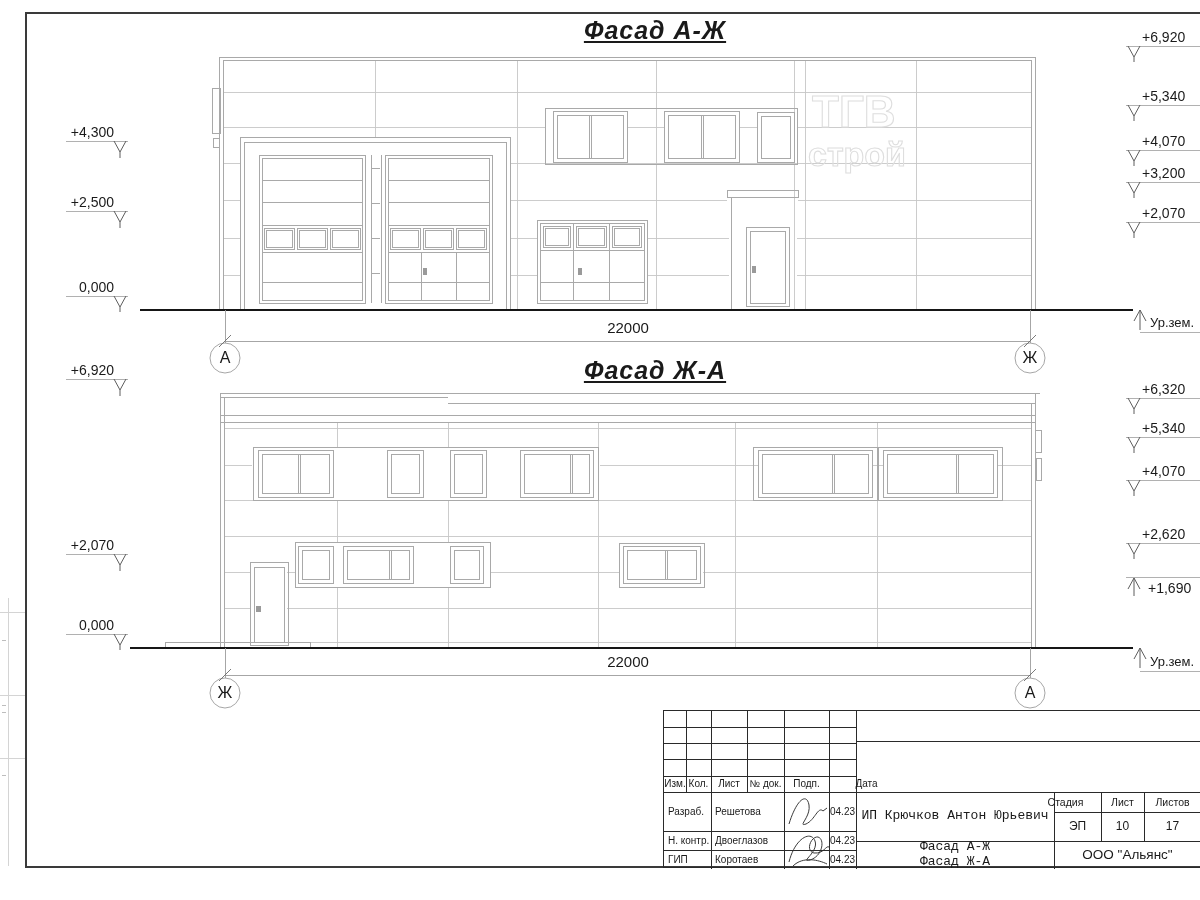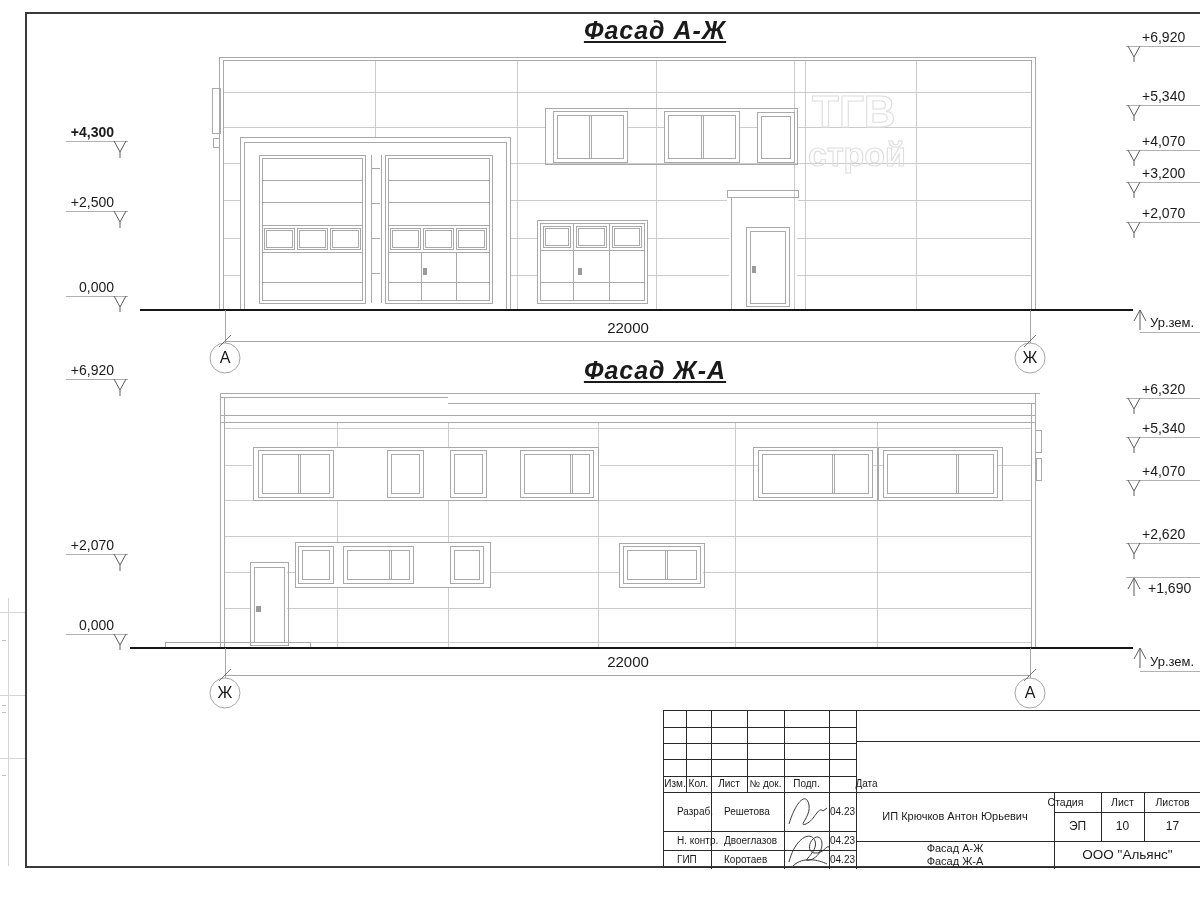--- a/index.html
+++ b/index.html
@@ -19,21 +19,21 @@
   .axis{font-size:16px;width:26px;height:18px;line-height:18px;text-align:center;}
   .gl{font-size:13px;}
   
   .tb{position:absolute;left:663px;top:710px;width:537px;height:158px;z-index:2;
       border:1.5px solid #2a2a2a;border-right:none;box-sizing:border-box;}
   .tb .vl{position:absolute;width:1px;background:#2a2a2a;}
   .tb .hl{position:absolute;height:1px;background:#2a2a2a;}
   .tb .c{position:absolute;display:flex;align-items:center;justify-content:center;
          text-align:center;line-height:1.15;}
   .tb .cl{justify-content:flex-start;text-align:left;}
-  .f9{font-size:10px;} .f10{font-size:10px;margin-left:9px;} .f105{font-size:10.5px;} .f11{font-size:11px;}
+  .f9{font-size:10px;} .f10{font-size:10px;} .f105{font-size:10.5px;} .f11{font-size:13px;font-family:Liberation Mono, monospace;}
   .f12{font-size:12px;} .f14{font-size:13.5px;}
   .addr{position:absolute;font-size:9px;line-height:12px;text-align:center;}
 </style>
 </head>
 <body>
 
 <div class="page">
 
   <div class="frame"></div>
 
@@ -189,21 +189,21 @@
   <div class="t ftitle" style="left:520px;top:356px;width:270px;">Фасад Ж-А</div>
 
   <div class="t dim" style="left:570px;top:319px;">22000</div>
   <div class="t dim" style="left:570px;top:653px;">22000</div>
 
   <div class="t axis" style="left:212px;top:349px;">А</div>
   <div class="t axis" style="left:1017px;top:349px;">Ж</div>
   <div class="t axis" style="left:212px;top:684px;">Ж</div>
   <div class="t axis" style="left:1017px;top:684px;">А</div>
 
-  <div class="t elev er" style="left:52px;top:124px;font-weight:bold;">+4,300</div>
+  <div class="t elev er" style="left:52px;top:124px;">+4,300</div>
   <div class="t elev er" style="left:52px;top:194px;">+2,500</div>
   <div class="t elev er" style="left:52px;top:279px;">0,000</div>
 
   <div class="t elev el" style="left:1142px;top:29px;">+6,920</div>
   <div class="t elev el" style="left:1142px;top:88px;">+5,340</div>
   <div class="t elev el" style="left:1142px;top:133px;">+4,070</div>
   <div class="t elev el" style="left:1142px;top:165px;">+3,200</div>
   <div class="t elev el" style="left:1142px;top:205px;">+2,070</div>
   <div class="t gl" style="left:1150px;top:315px;">Ур.зем.</div>
 

